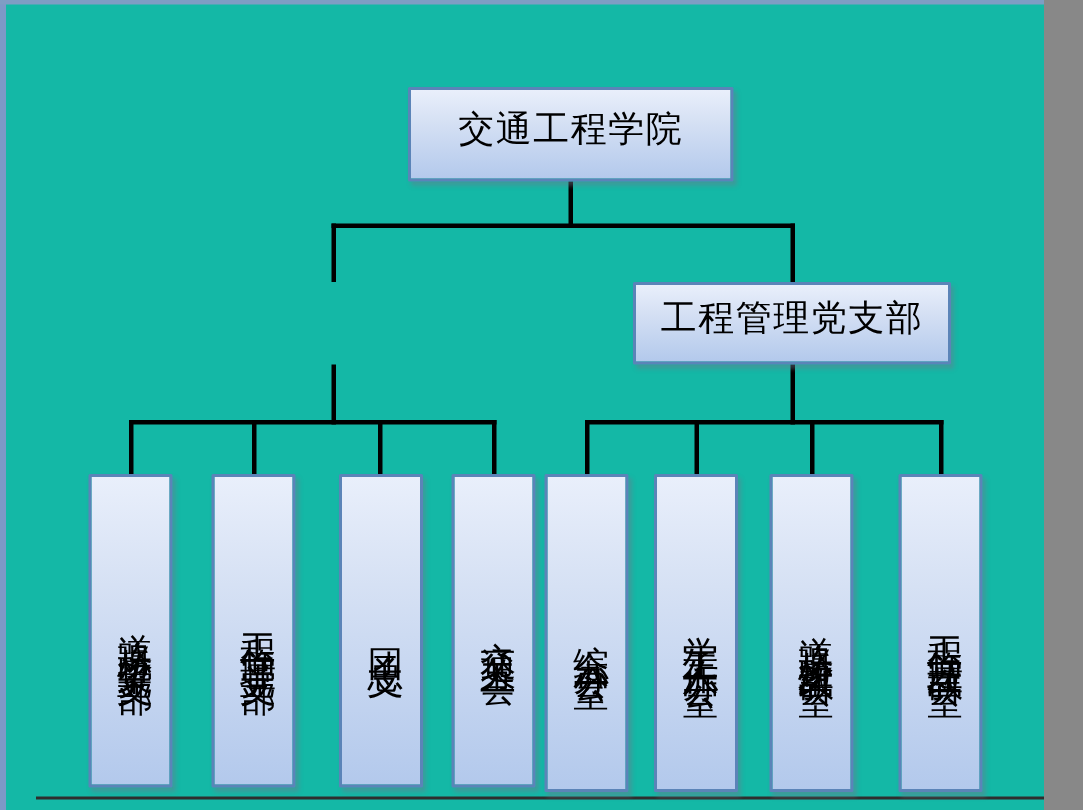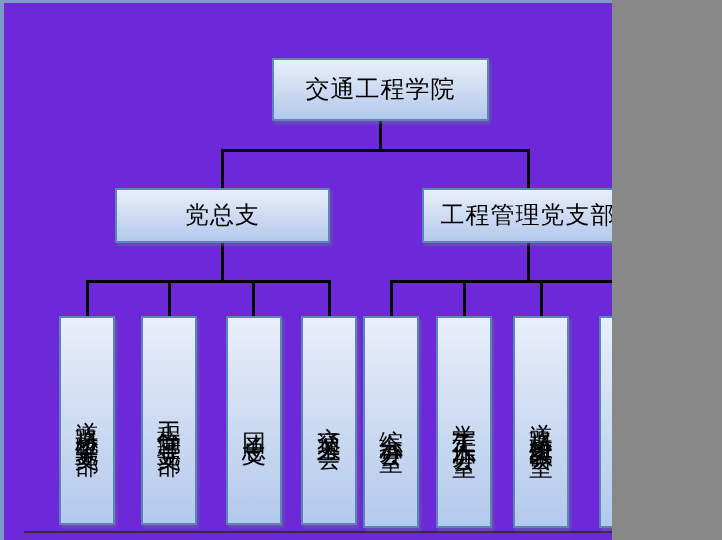--- a/index.html
+++ b/index.html
@@ -1,21 +1,21 @@
 <!DOCTYPE html>
 <html><head>
 <meta charset="utf-8">
 <style>
   html,body{margin:0;padding:0;background:#888;}
   .canvas{
     position:relative;
-    width:612px;height:540px;
-    background:#6d28d9;
+    width:696px;height:540px;
+    background:#14b8a6;
     overflow:hidden;
-    font-family:Liberation Sans, sans-serif;
+    font-family:Liberation Mono, monospace;
   }
   
   .frame-left{position:absolute;left:0;top:0;width:4px;height:540px;}
   .frame-top{position:absolute;left:0;top:0;width:722px;height:3px;}
   .frame-bottom{position:absolute;left:24px;top:531px;width:698px;height:2px;}
 
   
   .node{
     position:absolute;
     box-sizing:border-box;
@@ -88,23 +88,20 @@
   <div class="conn c-right-rail"></div>
   <div class="conn c-r1"></div>
   <div class="conn c-r2"></div>
   <div class="conn c-r3"></div>
   <div class="conn c-r4"></div>
 
   <div class="node node-h node-root">
     <span>交通工程学院</span>
   </div>
 
-  <div class="node node-h node-branch-1">
-    <span>党总支</span>
-  </div>
   <div class="node node-h node-branch-2">
     <span>工程管理党支部</span>
   </div>
 
   <div class="node leaf leaf-1">
     <span class="vtext">道路桥梁党支部</span>
   </div>
   <div class="node leaf leaf-2">
     <span class="vtext">工程管理党支部</span>
   </div>

